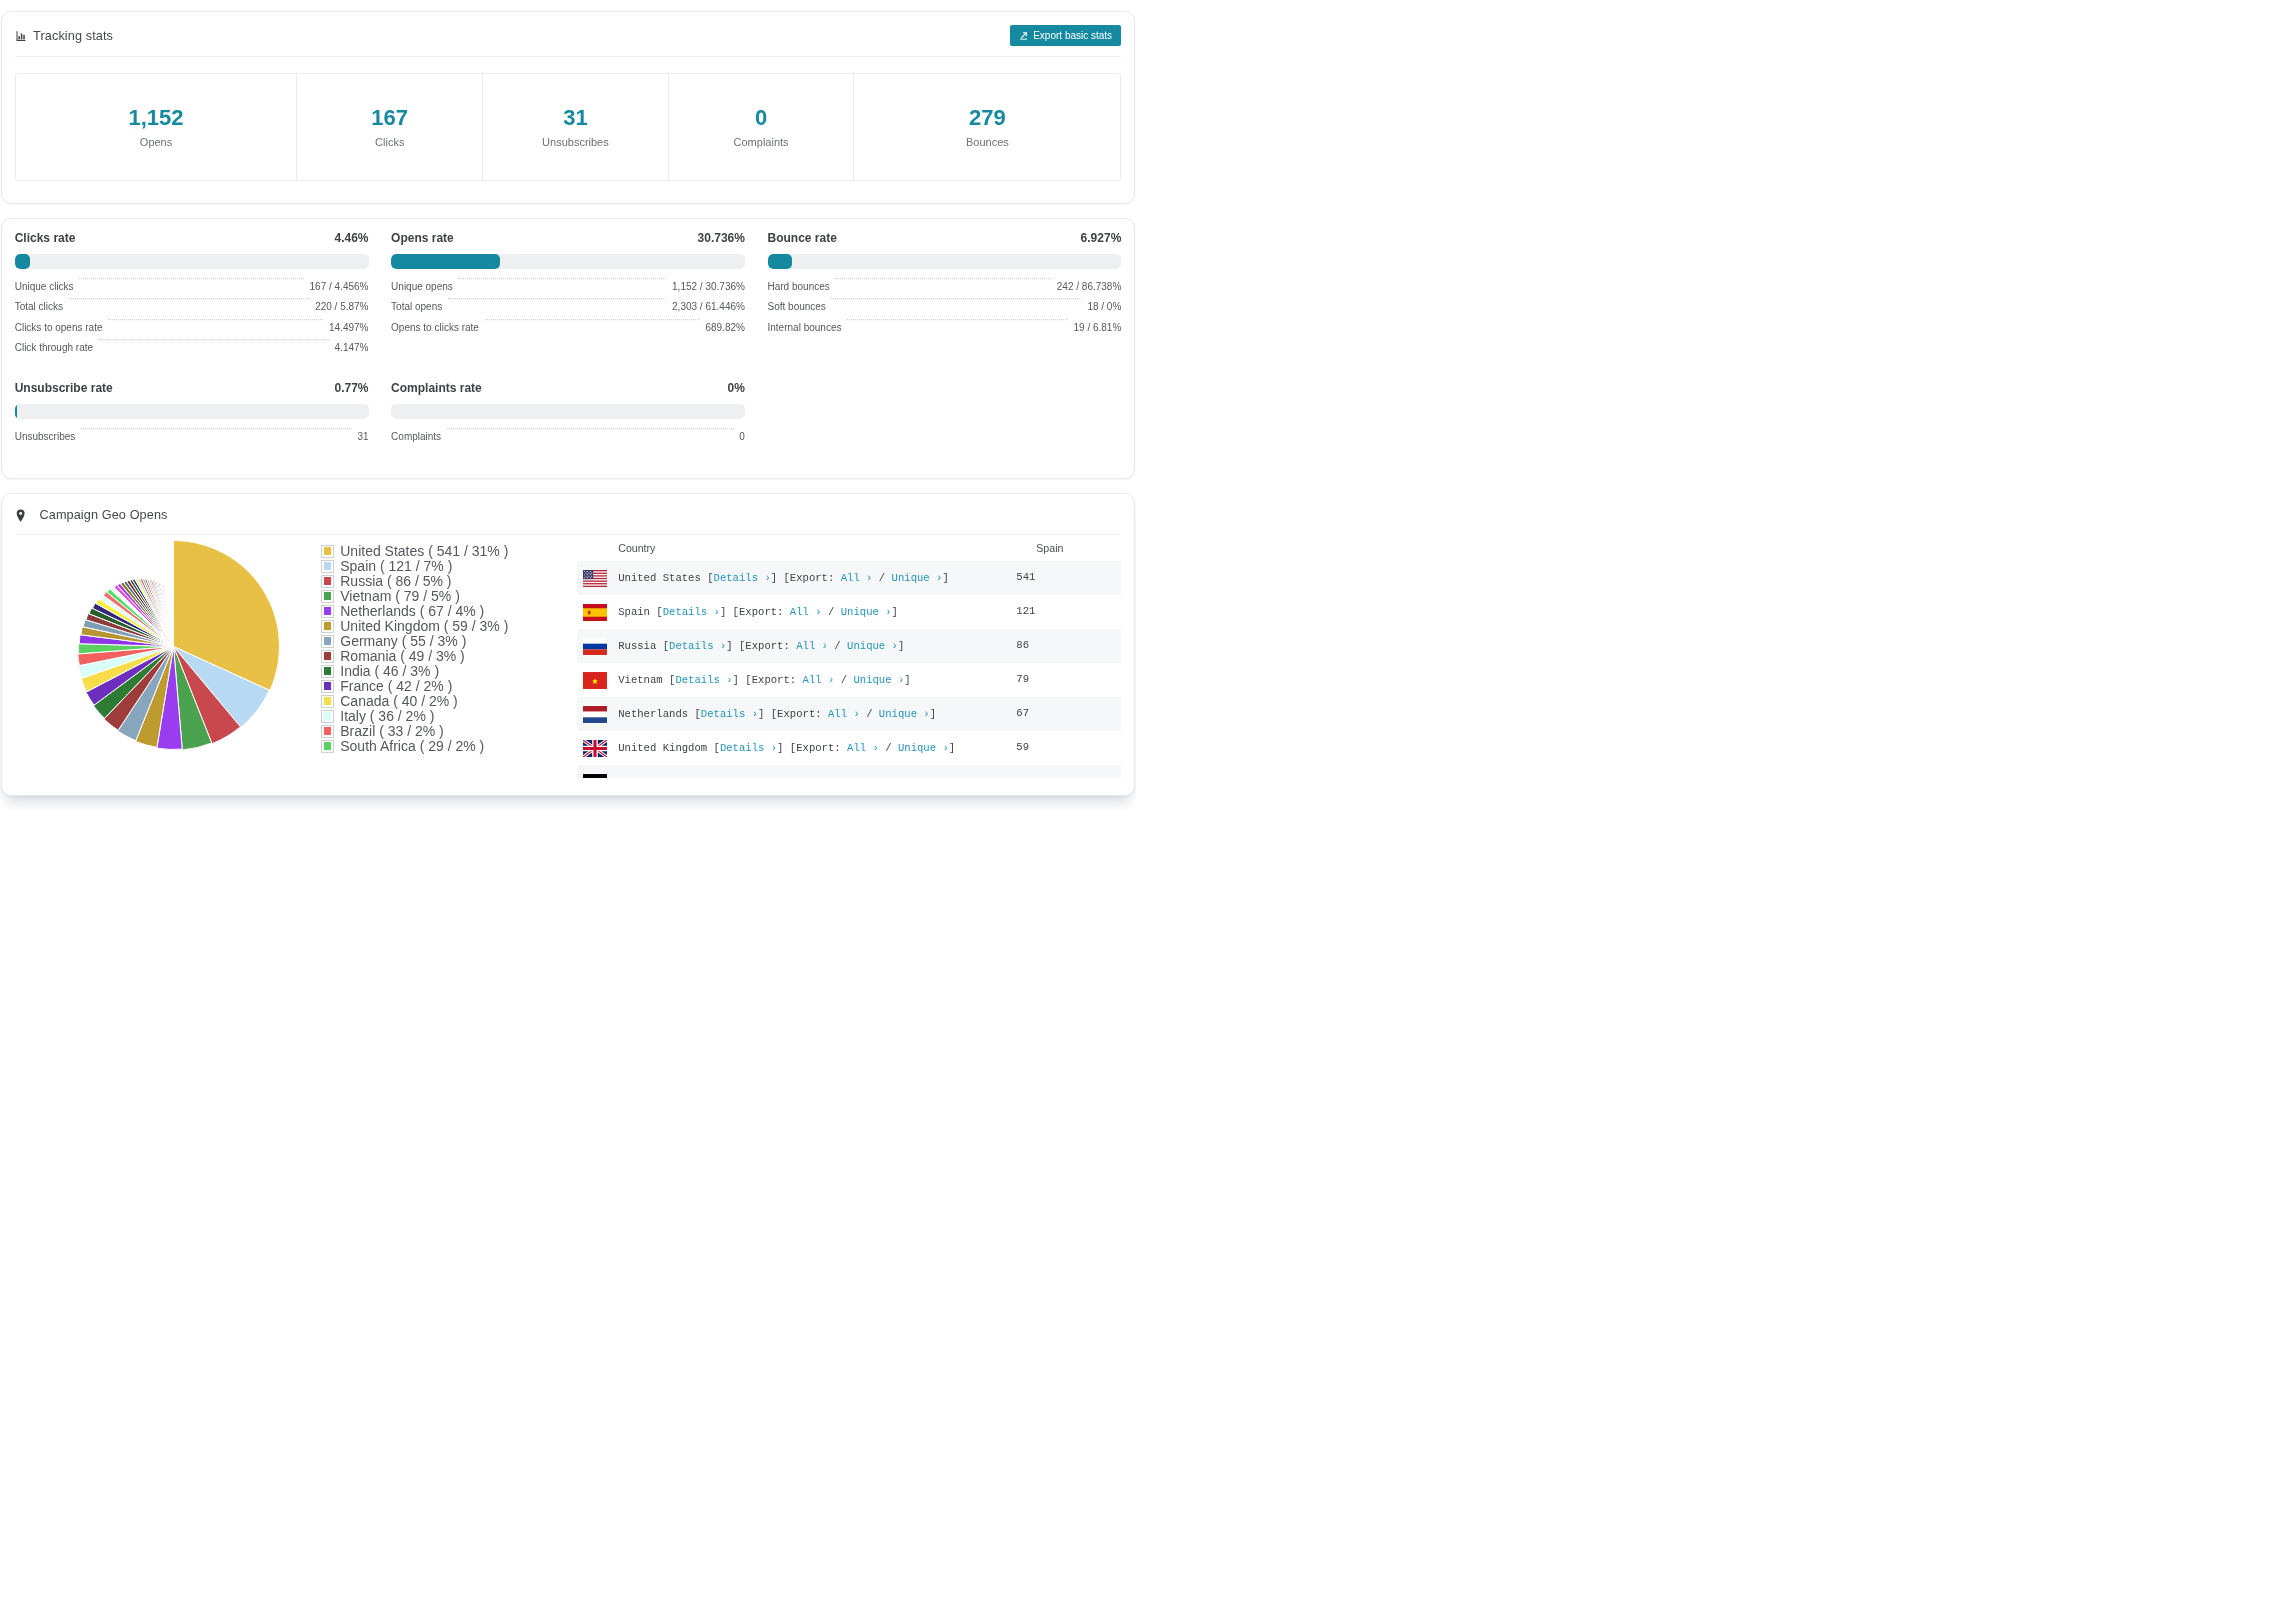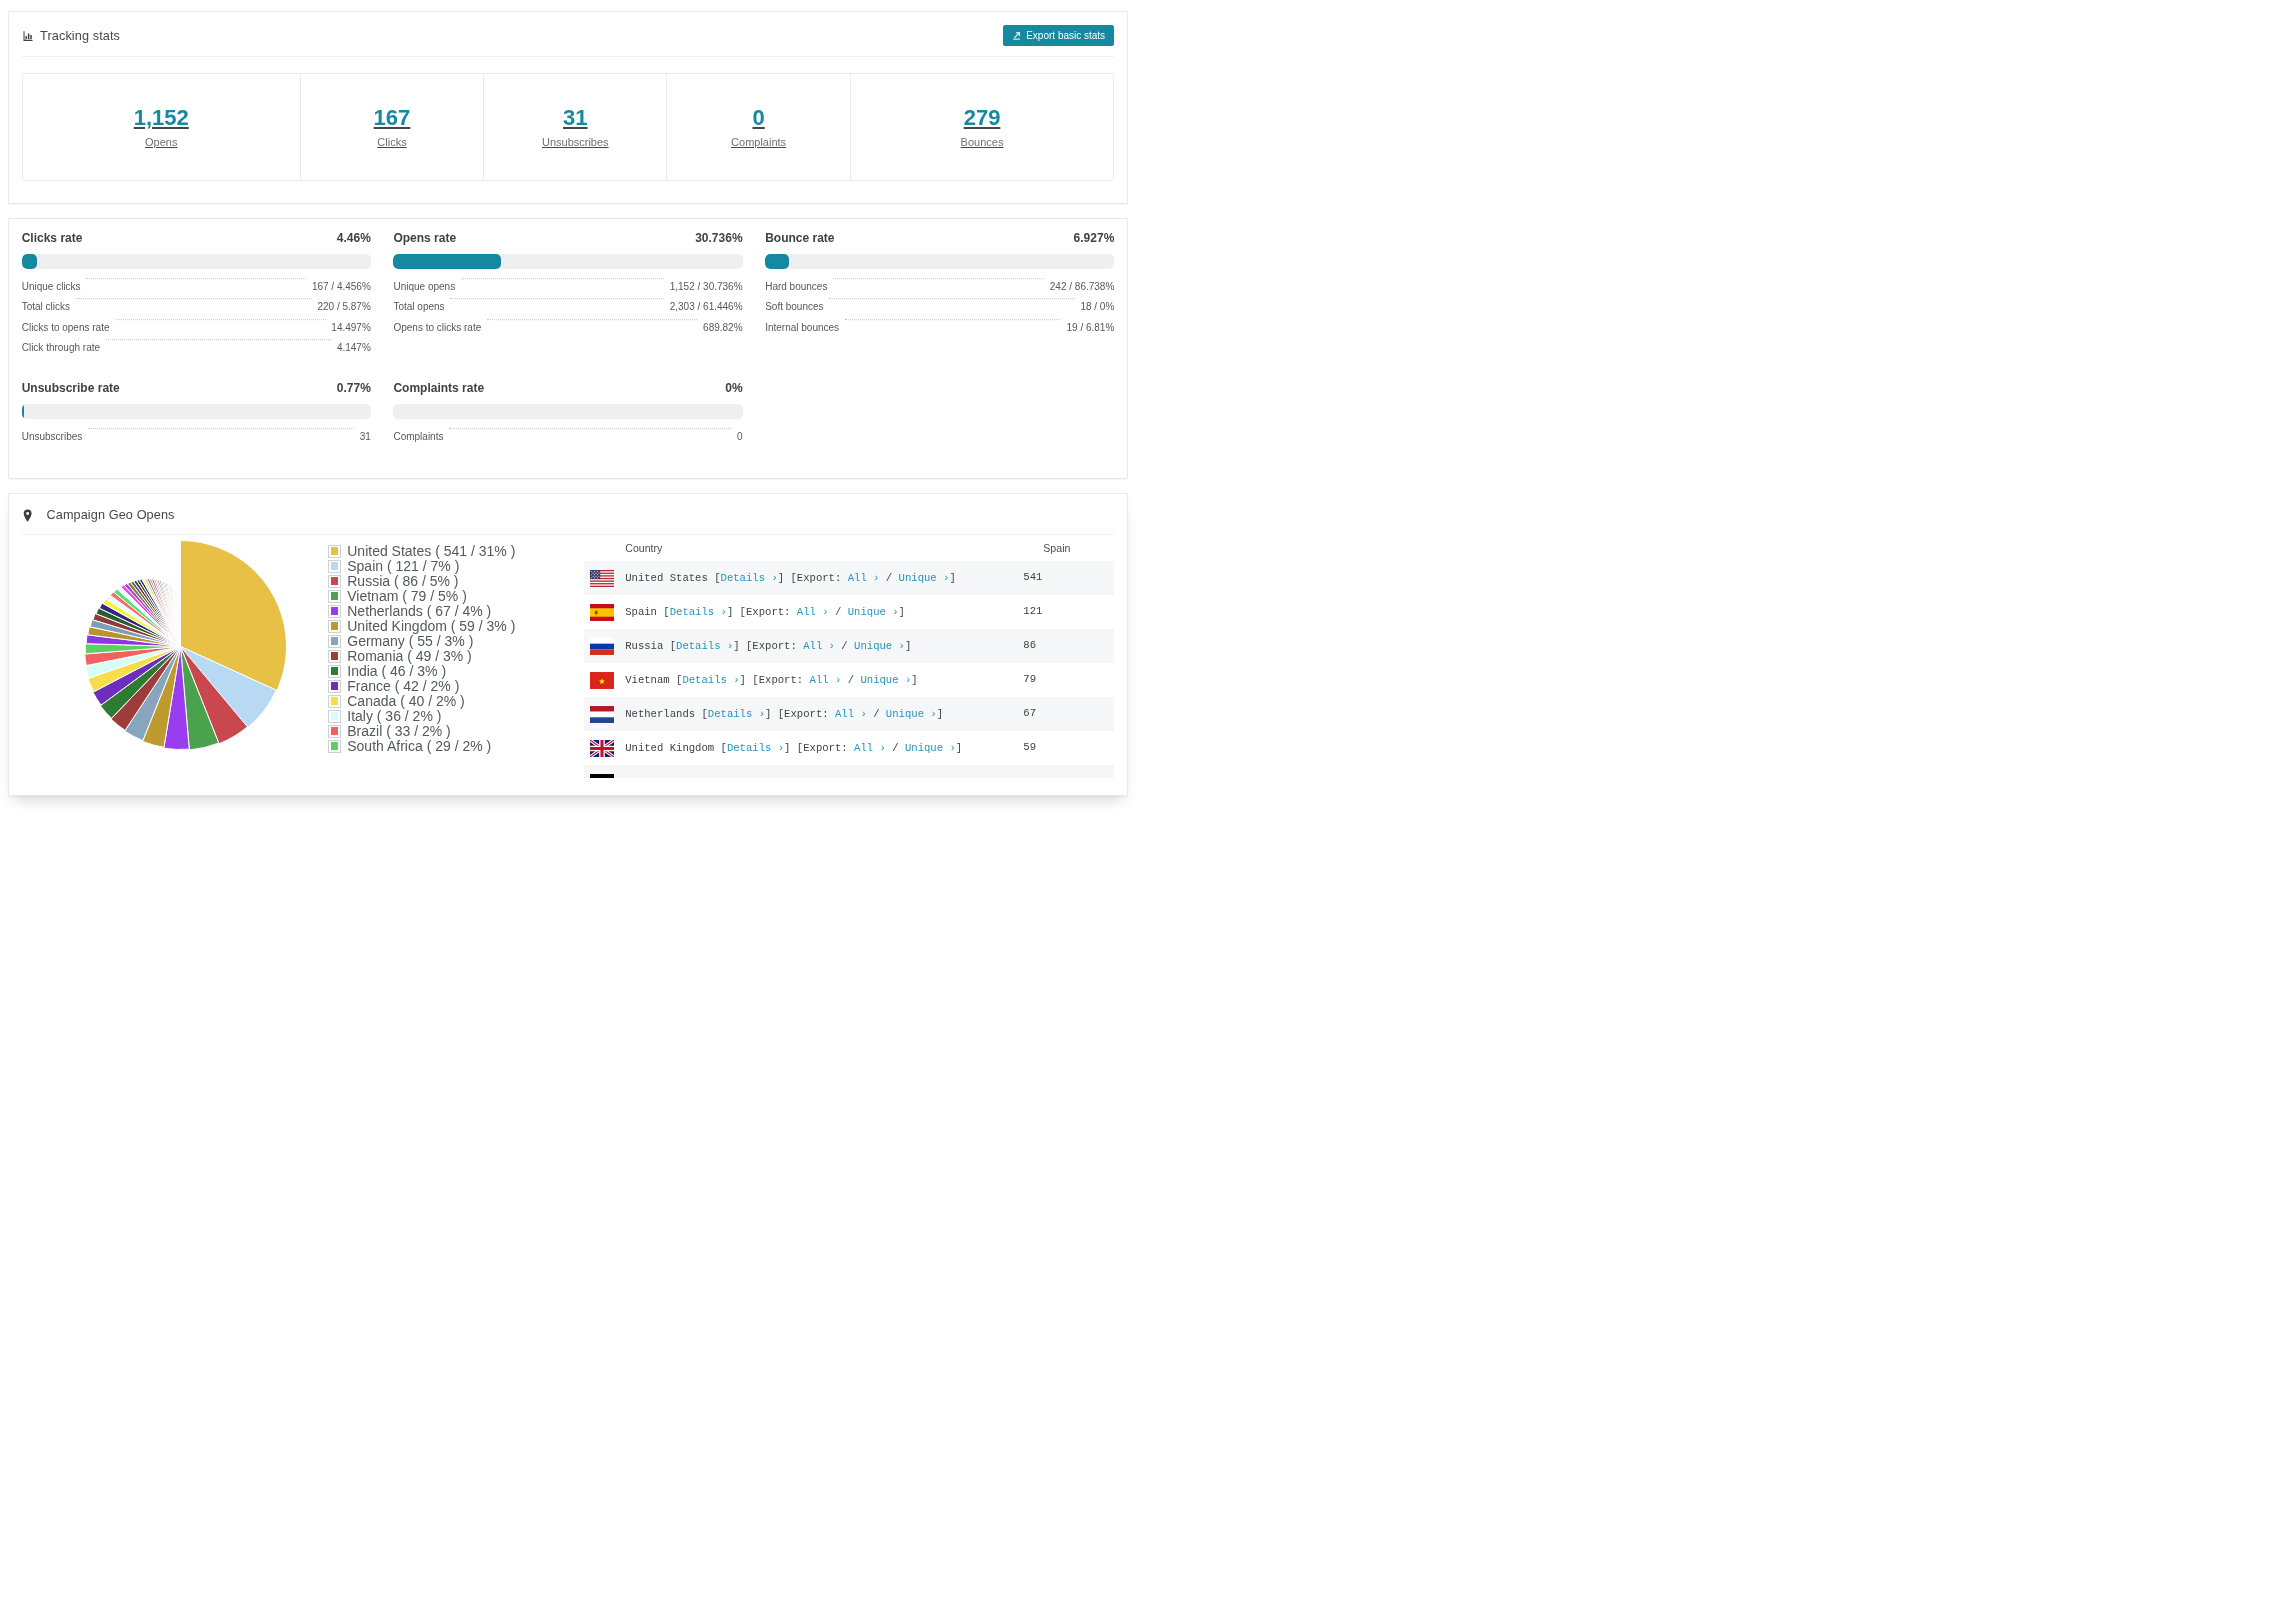--- a/index.html
+++ b/index.html
@@ -4,43 +4,43 @@
 <style>
   html,body{margin:0;padding:0;}
   body{
     width:1136px;height:809px;overflow:hidden;
     background:#ffffff;
     font-family:"Liberation Sans","DejaVu Sans",sans-serif;
     color:#45484b;
     -webkit-font-smoothing:antialiased;
   }
   .card{
-    margin:0 8px;
+    margin:0 1px;
     background:#fff;
     border:0.7px solid #e7e9eb;
-    border-radius:1px;
+    border-radius:10px;
     box-shadow:0 0.7px 1.4px rgba(30,40,50,.05);
     box-sizing:border-box;
   }
   
   #card-tracking{margin-top:10.6px;height:193px;padding:12.7px 12.7px 0;}
   .card-head{display:flex;align-items:center;justify-content:space-between;height:22.6px;}
   .head-left{display:flex;align-items:center;gap:6.4px;}
   .head-title{font-size:12.7px;color:#45484b;letter-spacing:0.1px;}
   .head-icon{width:12px;height:12px;display:inline-block;}
   .btn-primary{
     display:flex;align-items:center;gap:5px;
     background:#1489a0;color:#fff;border:none;border-radius:2.1px;
     font-size:10px;padding:5px 9.2px;cursor:pointer;
     font-family:inherit;
   }
   .divider{border-top:0.7px solid #eef0f2;margin-top:9.2px;}
   .summary-row{
     display:flex;margin-top:15.5px;height:106px;
-    border:0.7px solid #e9ebed;border-radius:2.8px;overflow:hidden;text-decoration:underline;
+    border:0.7px solid #e9ebed;border-radius:2.8px;overflow:hidden;
   }
   .sum-cell{
     display:flex;flex-direction:column;align-items:center;justify-content:center;
     border-right:0.7px solid #e9ebed;gap:5.6px;
   }
   .sum-cell:last-child{border-right:none;}
   .sum-value{font-size:22px;font-weight:700;color:#1489a0;letter-spacing:0;}
   .sum-label{font-size:11px;color:#6c7075;}
   
   #card-rates{margin-top:14px;height:261px;padding:12.7px 12.7px 0;box-sizing:border-box;}

